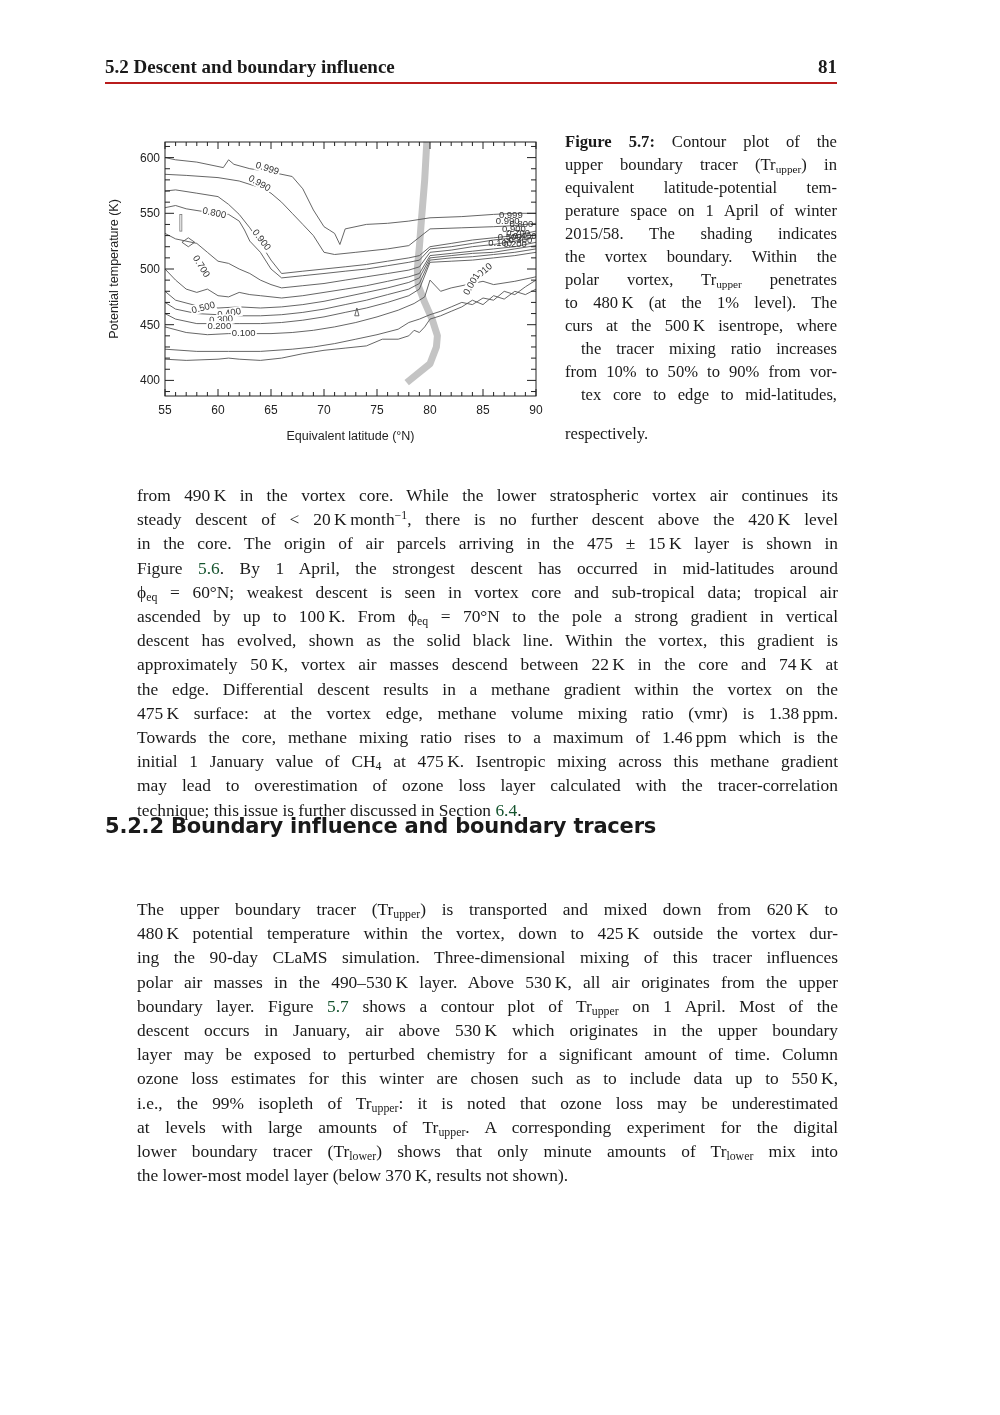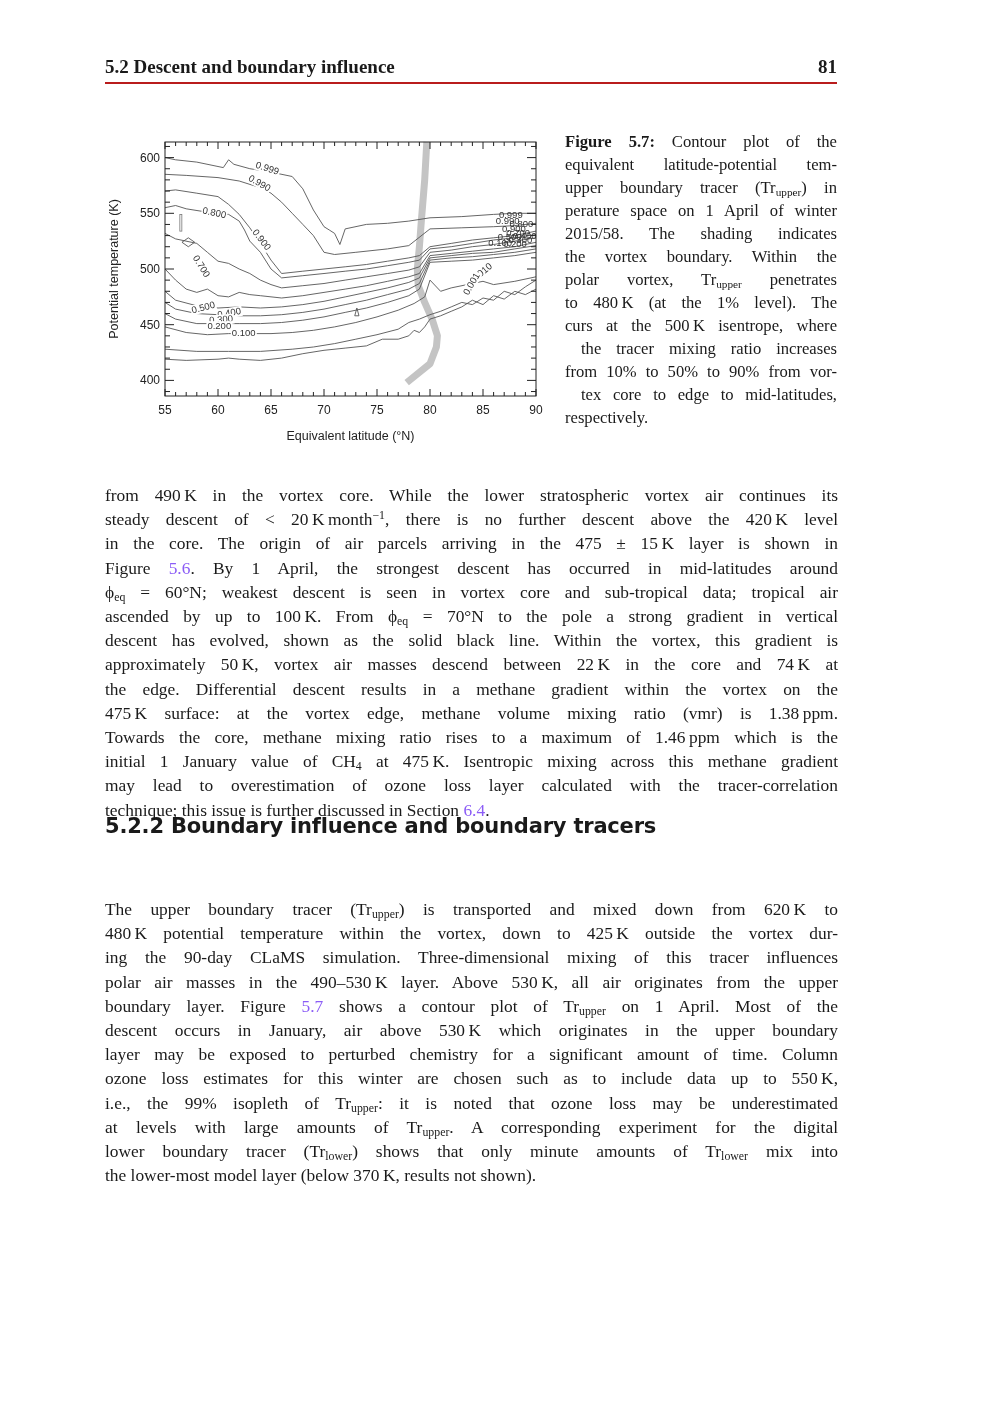--- a/index.html
+++ b/index.html
@@ -9,22 +9,22 @@
                   border-bottom: 2px solid #b91c1c; font-weight: bold; font-size: 19px; }
   .running-head .title { position: absolute; left: 0; top: 2px; }
   .running-head .page { position: absolute; right: 0; top: 2px; }
   .figure-wrap { position: absolute; left: 100px; top: 130px; width: 450px; height: 320px; }
   .figure-wrap svg { position: absolute; left: 0; top: 0; }
   .caption { position: absolute; left: 565px; top: 130px; width: 272px; font-size: 16.6px;
              line-height: 23px; text-align: justify; hyphens: manual; }
   .caption b { font-weight: bold; }
   .body-text { position: absolute; left: 105px; width: 733px; font-size: 17.4px; line-height: 24.2px;
                text-align: justify; }
-  .body-text span.line { display: block; text-align: justify; text-align-last: justify; white-space: nowrap; }
-  .link { color: #8b5cf6; }
+  .body-text span.line { display: block; text-align: justify; text-align-last: justify; white-space: nowrap; margin-left: 32px; }
+  .link { color: #14532d; }
   sub { font-size: 0.68em; vertical-align: -0.28em; line-height: 0; }
   sup { font-size: 0.68em; vertical-align: 0.5em; line-height: 0; }
   .section-heading { position: absolute; left: 105px; top: 814px; font-family: "DejaVu Sans", "Liberation Sans", sans-serif;
                      font-weight: bold; font-size: 21px; letter-spacing: -0.2px; }
   .chart-text { font-family: "Liberation Sans", "DejaVu Sans", sans-serif; fill: #222; }
   .clabel { font-family: "Liberation Sans", "DejaVu Sans", sans-serif; font-size: 9.5px; fill: #333; }
 </style>
 </head>
 <body>
 
@@ -242,32 +242,32 @@
       <text x="60" y="87.2982456140351" text-anchor="end" class="chart-text" font-size="12">550</text>
       <text x="60" y="31.596491228070164" text-anchor="end" class="chart-text" font-size="12">600</text>
       <text x="250.5" y="310" text-anchor="middle" class="chart-text" font-size="12.5">Equivalent latitude (°N)</text>
       <text x="0" y="0" text-anchor="middle" class="chart-text" font-size="12.5" transform="translate(18,139) rotate(-90)">Potential temperature (K)</text>
     </svg>
 </div>
 
 <div class="caption">
   <div id="caption-body">
       <span class="line" style="display: block; white-space: nowrap; text-align: justify; text-align-last: justify;"><b>Figure 5.7: </b>Contour plot of the</span>
+      <span class="line" style="display: block; white-space: nowrap; text-align: justify; text-align-last: justify;">upper boundary tracer (Tr<sub>upper</sub>) in</span>
       <span class="line" style="display: block; white-space: nowrap; text-align: justify; text-align-last: justify;">equivalent latitude-potential tem-</span>
-      <span class="line" style="display: block; white-space: nowrap; text-align: justify; text-align-last: justify;">upper boundary tracer (Tr<sub>upper</sub>) in</span>
       <span class="line" style="display: block; white-space: nowrap; text-align: justify; text-align-last: justify;">perature space on 1 April of winter</span>
       <span class="line" style="display: block; white-space: nowrap; text-align: justify; text-align-last: justify; font-family: Liberation Serif, serif;">2015/58.  The shading indicates</span>
       <span class="line" style="display: block; white-space: nowrap; text-align: justify; text-align-last: justify;">the vortex boundary.  Within the</span>
       <span class="line" style="display: block; white-space: nowrap; text-align: justify; text-align-last: justify;">polar vortex, Tr<sub>upper</sub> penetrates</span>
       <span class="line" style="display: block; white-space: nowrap; text-align: justify; text-align-last: justify;">to 480 K (at the 1% level).  The</span>
       <span class="line" style="display: block; white-space: nowrap; text-align: justify; text-align-last: justify;">curs at the 500 K isentrope, where</span>
       <span class="line" style="display: block; white-space: nowrap; text-align: justify; text-align-last: justify; margin-left: 16px;">the tracer mixing ratio increases</span>
       <span class="line" style="display: block; white-space: nowrap; text-align: justify; text-align-last: justify;">from 10% to 50% to 90% from vor-</span>
       <span class="line" style="display: block; white-space: nowrap; text-align: justify; text-align-last: justify; margin-left: 16px;">tex core to edge to mid-latitudes,</span>
-      <span class="line" style="display: block; white-space: nowrap; text-align: justify; text-align-last: left;">respectively.</span>
+      <span class="line" style="display: block; white-space: nowrap; text-align: justify; text-align-last: left; margin-top: 16px;">respectively.</span>
     </div>
 </div>
 
 <div class="body-text" style="top:483px;">
   <div id="para1">
       <span class="line">from 490 K in the vortex core. While the lower stratospheric vortex air continues its</span>
       <span class="line">steady descent of &lt; 20 K month<sup>−1</sup>, there is no further descent above the 420 K level</span>
       <span class="line">in the core.  The origin of air parcels arriving in the 475 ± 15 K layer is shown in</span>
       <span class="line">Figure <a class="link">5.6</a>.  By 1 April, the strongest descent has occurred in mid-latitudes around</span>
       <span class="line">ϕ<sub>eq</sub> = 60°N; weakest descent is seen in vortex core and sub-tropical data; tropical air</span>

